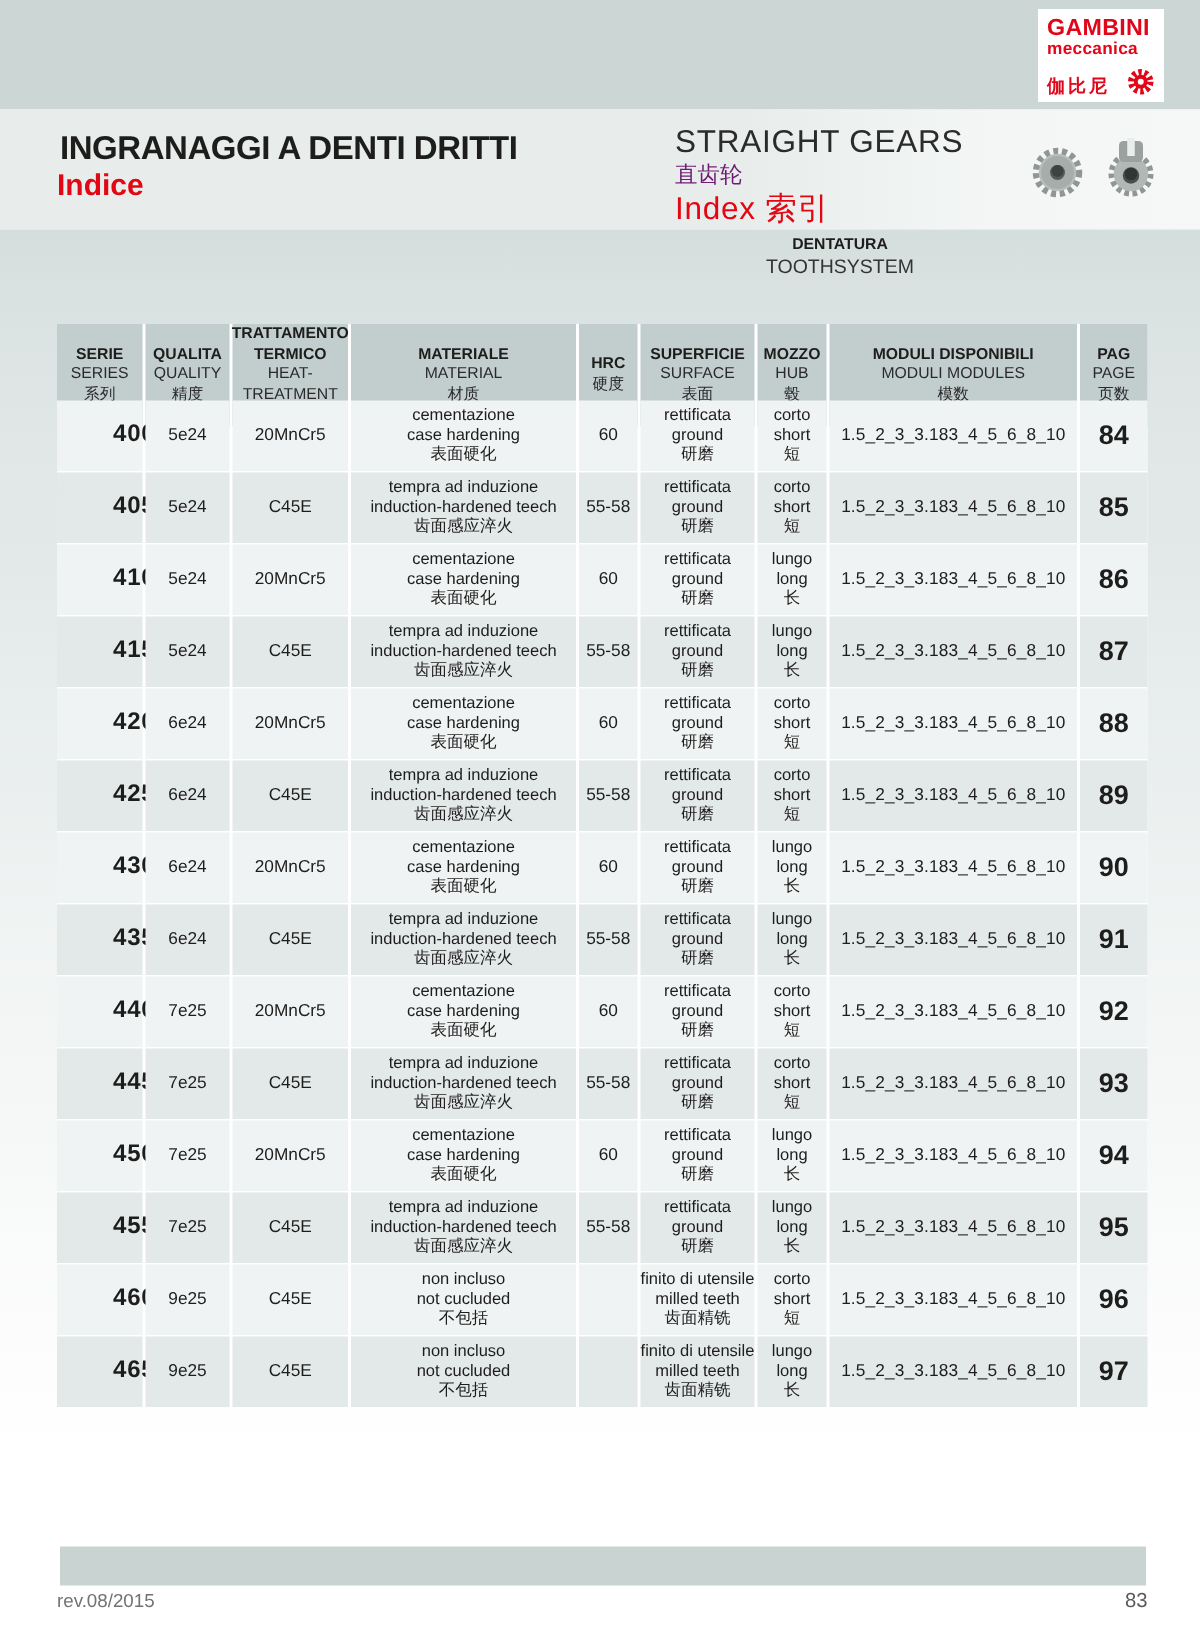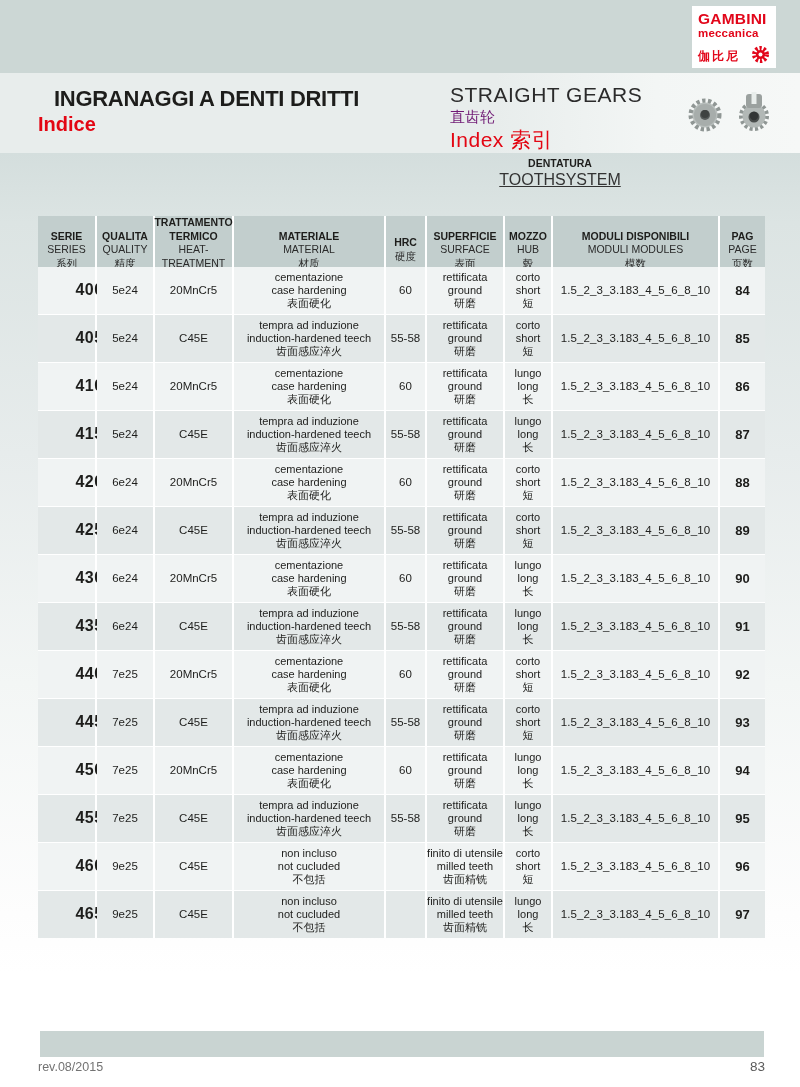--- a/index.html
+++ b/index.html
@@ -17,47 +17,47 @@
   .logo-box{left:692px;top:6px;width:84px;height:62px;background:#ffffff;box-sizing:border-box;
     padding:5px 6px 4px 6px;display:flex;flex-direction:column;}
   .brand-name{color:#e2061a;font-weight:800;font-size:15.5px;line-height:1;letter-spacing:.2px;}
   .brand-sub{color:#e2061a;font-weight:700;font-size:11.5px;line-height:1;margin-top:1px;letter-spacing:.2px;}
   .brand-rule{height:3px;margin:3px 0 3px 0;
     background:repeating-linear-gradient(90deg,#e2061a 0 3px,transparent 3px 5px);}
   .brand-bottom{display:flex;align-items:center;justify-content:space-between;}
   .brand-cn{color:#e2061a;font-weight:700;font-size:12px;letter-spacing:2px;}
 
   
-  .page-title-it{left:54px;top:86px;font-size:22px;font-weight:700;color:#1d1d1b;letter-spacing:-.3px;}
+  .page-title-it{left:40px;top:86px;font-size:22px;font-weight:700;color:#1d1d1b;letter-spacing:-.3px;}
   .page-subtitle-it{left:38px;top:113px;font-size:20px;font-weight:700;color:#e30613;}
   .title-en-block{left:450px;top:84px;line-height:1;}
   .title-en{font-size:21px;color:#2b2b2b;letter-spacing:.5px;}
   .title-cn{font-size:15px;color:#701a75;margin-top:4px;}
   .title-index{font-size:21px;color:#e30613;margin-top:5px;letter-spacing:.5px;}
   .gear-photos{left:686px;top:90px;display:flex;gap:12px;}
 
   
   .dentatura-block{left:560px;top:157px;transform:translateX(-50%);text-align:center;color:#1d1d1b;}
   .dent-1{font-size:10.5px;font-weight:700;line-height:1.25;text-align:center;}
-  .dent-2{font-size:16px;line-height:1.25;color:#333;text-decoration:underline;}
+  .dent-2{font-size:13px;line-height:1.25;color:#333;}
 
   
   .gear-table{left:38px;top:216px;width:727px;background:#ffffff;}
   .thead,.trow{display:grid;grid-template-columns:57px 56px 77px 150px 39px 76px 46px 165px 45px;column-gap:2px;}
   .thead{height:50px;}
   .trow{height:47px;margin-top:1px;}
   .cell{display:flex;flex-direction:column;align-items:center;justify-content:center;
     text-align:center;color:#1d1d1b;font-size:11.5px;line-height:1.18;}
   .hcell{background:#c2cecd;}
   .h1{font-weight:700;font-size:10.5px;line-height:1.3;}
   .h2{font-size:10.5px;line-height:1.3;color:#2a2a2a;}
   .light .cell{background:#f0f3f3;}
   .dark  .cell{background:#e3e8e8;}
   .cell.serie{font-size:16px;font-weight:700;letter-spacing:.5px;padding-left:46px;}
-  .cell.pag{font-size:13px;font-weight:700;}
+  .cell.pag{font-size:18px;font-weight:700;}
   .cell.multi{font-size:11px;}
   .cell.moduli{font-size:11.5px;letter-spacing:.1px;}
 
   
   .footer-bar{left:40px;top:1031px;width:724px;height:26px;background:#c9d4d2;}
   .rev-label{left:38px;top:1060px;font-size:12.5px;color:#737373;}
   .page-number{left:750px;top:1059px;font-size:13.5px;color:#5a5a5a;}
 </style>
 </head>
 <body>

